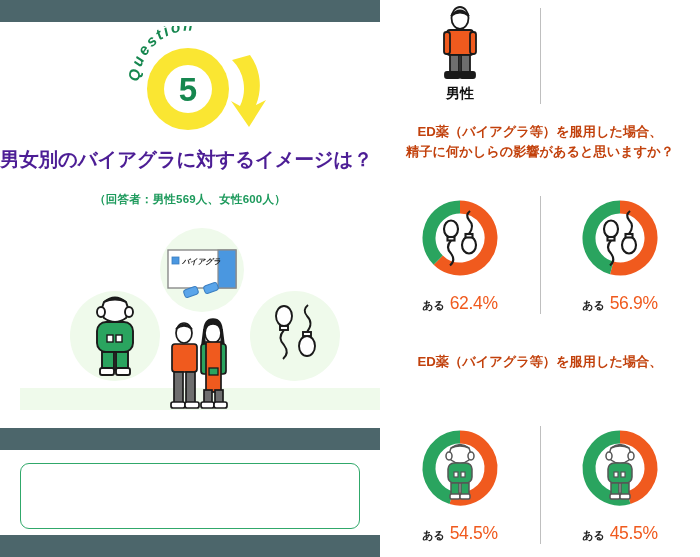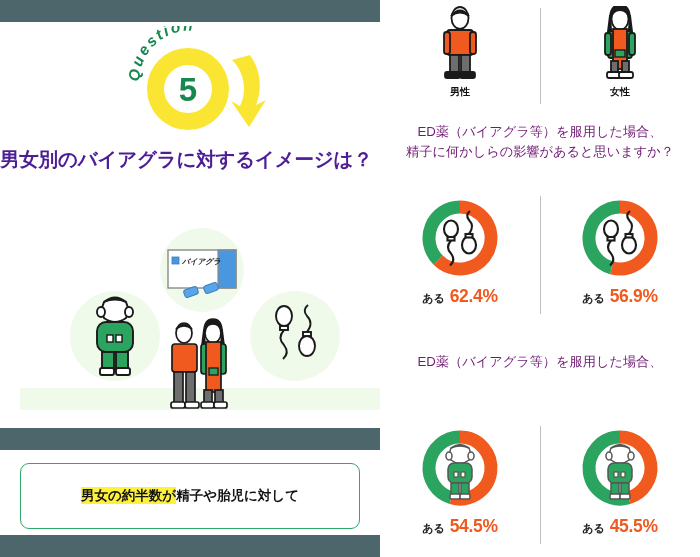--- a/index.html
+++ b/index.html
@@ -99,34 +99,34 @@
     width: 320px; height: 104px;
     display: flex;
   }
   .gender-cell {
     width: 160px;
     display: flex; flex-direction: column;
     align-items: center; justify-content: flex-start;
   }
   .gender-label {
     margin-top: 3px;
-    font-size: 10px; font-weight: bold; color: #111;
+    font-size: 14px; font-weight: bold; color: #111;
   }
   .vdiv-top {
     position: absolute; top: 8px; left: 159.5px;
     width: 1px; height: 96px;
     background: #bfbfbf;
   }
 
   .question-block {
     position: absolute; left: 0; width: 320px;
     text-align: center;
   }
   .question-block .qline {
-    font-size: 13.2px; font-weight: normal; color: #701a75;
+    font-size: 13.2px; font-weight: bold; color: #c2410c;
     line-height: 1.55; white-space: nowrap;
   }
   #q1 { top: 122px; }
   #q2 { top: 352px; }
 
   .donut-row {
     position: absolute; left: 0; width: 320px; height: 118px;
     display: flex;
   }
   #dr1 { top: 196px; }
@@ -137,28 +137,28 @@
     align-items: center; justify-content: flex-start;
   }
   .vdiv-donut {
     position: absolute; left: 159.5px;
     width: 1px; background: #bfbfbf;
   }
   #vd1 { top: 196px; height: 118px; }
   #vd2 { top: 426px; height: 118px; }
 
   .donut-label {
-    margin-top: 6px;
+    margin-top: 13px;
     display: flex; align-items: baseline; gap: 5px;
   }
   .donut-label .aru {
     font-size: 11px; font-weight: bold; color: #222;
   }
   .donut-label .pct {
-    font-size: 17.5px; font-weight: bold; color: #f05a1e;
+    font-size: 17.5px; font-weight: normal; color: #f05a1e;
     letter-spacing: -0.3px;
   }
 </style>
 </head>
 <body>
 
 <div class="page">
 
   <div class="left">
 
@@ -177,20 +177,21 @@
         </defs>
         <text font-family="Liberation Sans, sans-serif" font-size="15.5" font-weight="bold" font-style="italic" fill="#16874f" letter-spacing="2.2">
           <textPath href="#arcpath" startOffset="4%" id="arc-text-path">Question</textPath>
         </text>
         <text x="88" y="75" text-anchor="middle" font-family="Liberation Sans, sans-serif" font-size="33" font-weight="bold" fill="#16874f" id="badge-num">5</text>
       </svg>
     </div>
 
     <div class="q-title">男女別のバイアグラに対するイメージは？</div>
 
+    <div class="q-sub">（回答者：男性569人、女性600人）</div>
 
     <div class="illus">
       <svg width="380" height="200" viewBox="0 0 380 200">
 
         <circle cx="190" cy="42" r="42" fill="#effaeb"></circle>
         <circle cx="103" cy="108" r="45" fill="#effaeb"></circle>
         <circle cx="283" cy="108" r="45" fill="#effaeb"></circle>
 
         <rect x="8" y="160" width="364" height="22" fill="#effaeb"></rect>
 
@@ -247,21 +248,20 @@
           <rect x="291" y="104" width="8" height="4" fill="#ffffff"></rect>
           <path d="M295 104 q7 -9 0 -16 q-5 -6 1 -11"></path>
         </g>
       </svg>
     </div>
 
     <div class="bar-mid"></div>
 
     <div class="summary-wrap">
       <div class="summary-box">
-        <div class="summary-line" id="sum1"><span class="hl">男女の約半数が</span><span>精子や胎児に対して</span></div>
       </div>
     </div>
 
     <div class="bar-bot"></div>
   </div>
 
   <div class="right">
 
     <div class="gender-row">
       <div class="gender-cell">
@@ -272,40 +272,20 @@
             <rect x="17" y="24" width="26" height="25" rx="3" fill="#f05a1e"></rect>
             <rect x="14" y="26" width="6" height="22" rx="2.5" fill="#f05a1e"></rect>
             <rect x="40" y="26" width="6" height="22" rx="2.5" fill="#f05a1e"></rect>
             <rect x="20" y="49" width="9" height="19" fill="#6e6e6e"></rect>
             <rect x="31" y="49" width="9" height="19" fill="#6e6e6e"></rect>
             <rect x="15" y="66" width="15" height="6" rx="2" fill="#1a1a1a"></rect>
             <rect x="30" y="66" width="15" height="6" rx="2" fill="#1a1a1a"></rect>
           </g>
         </svg>
         <span class="gender-label">男性</span>
-      </div>
-      <div class="gender-cell">
-        <svg width="60" height="76" viewBox="0 0 60 76">
-          <g stroke="#1a1a1a" stroke-width="1.8">
-            <ellipse cx="30" cy="13" rx="8.5" ry="11" fill="#ffffff"></ellipse>
-            <path d="M20 13 q0 -14 10 -14 q10 0 10 14 q-3 -9 -10 -9 q-7 0 -10 9z" fill="#1a1a1a"></path>
-            <path d="M20 9 l-2.5 20 l4 0 z" fill="#1a1a1a"></path>
-            <path d="M40 9 l2.5 20 l-4 0 z" fill="#1a1a1a"></path>
-            <rect x="18" y="25" width="24" height="27" rx="3" fill="#2aa45f"></rect>
-            <rect x="15" y="27" width="6" height="22" rx="2.5" fill="#2aa45f"></rect>
-            <rect x="39" y="27" width="6" height="22" rx="2.5" fill="#2aa45f"></rect>
-            <rect x="23" y="23" width="14" height="40" fill="#f05a1e"></rect>
-            <rect x="25" y="44" width="10" height="7" fill="#2aa45f" stroke-width="1.4"></rect>
-            <rect x="21" y="55" width="7" height="13" fill="#6e6e6e"></rect>
-            <rect x="32" y="55" width="7" height="13" fill="#6e6e6e"></rect>
-            <rect x="17" y="66" width="14" height="6" rx="2" fill="#ffffff"></rect>
-            <rect x="29" y="66" width="14" height="6" rx="2" fill="#ffffff"></rect>
-          </g>
-        </svg>
-        <span class="gender-label">女性</span>
       </div>
     </div>
     <div class="vdiv-top"></div>
 
     <div class="question-block" id="q1">
       <div class="qline">ED薬（バイアグラ等）を服用した場合、</div>
       <div class="qline">精子に何かしらの影響があると思いますか？</div>
     </div>
 
     <div class="donut-row" id="dr1">

